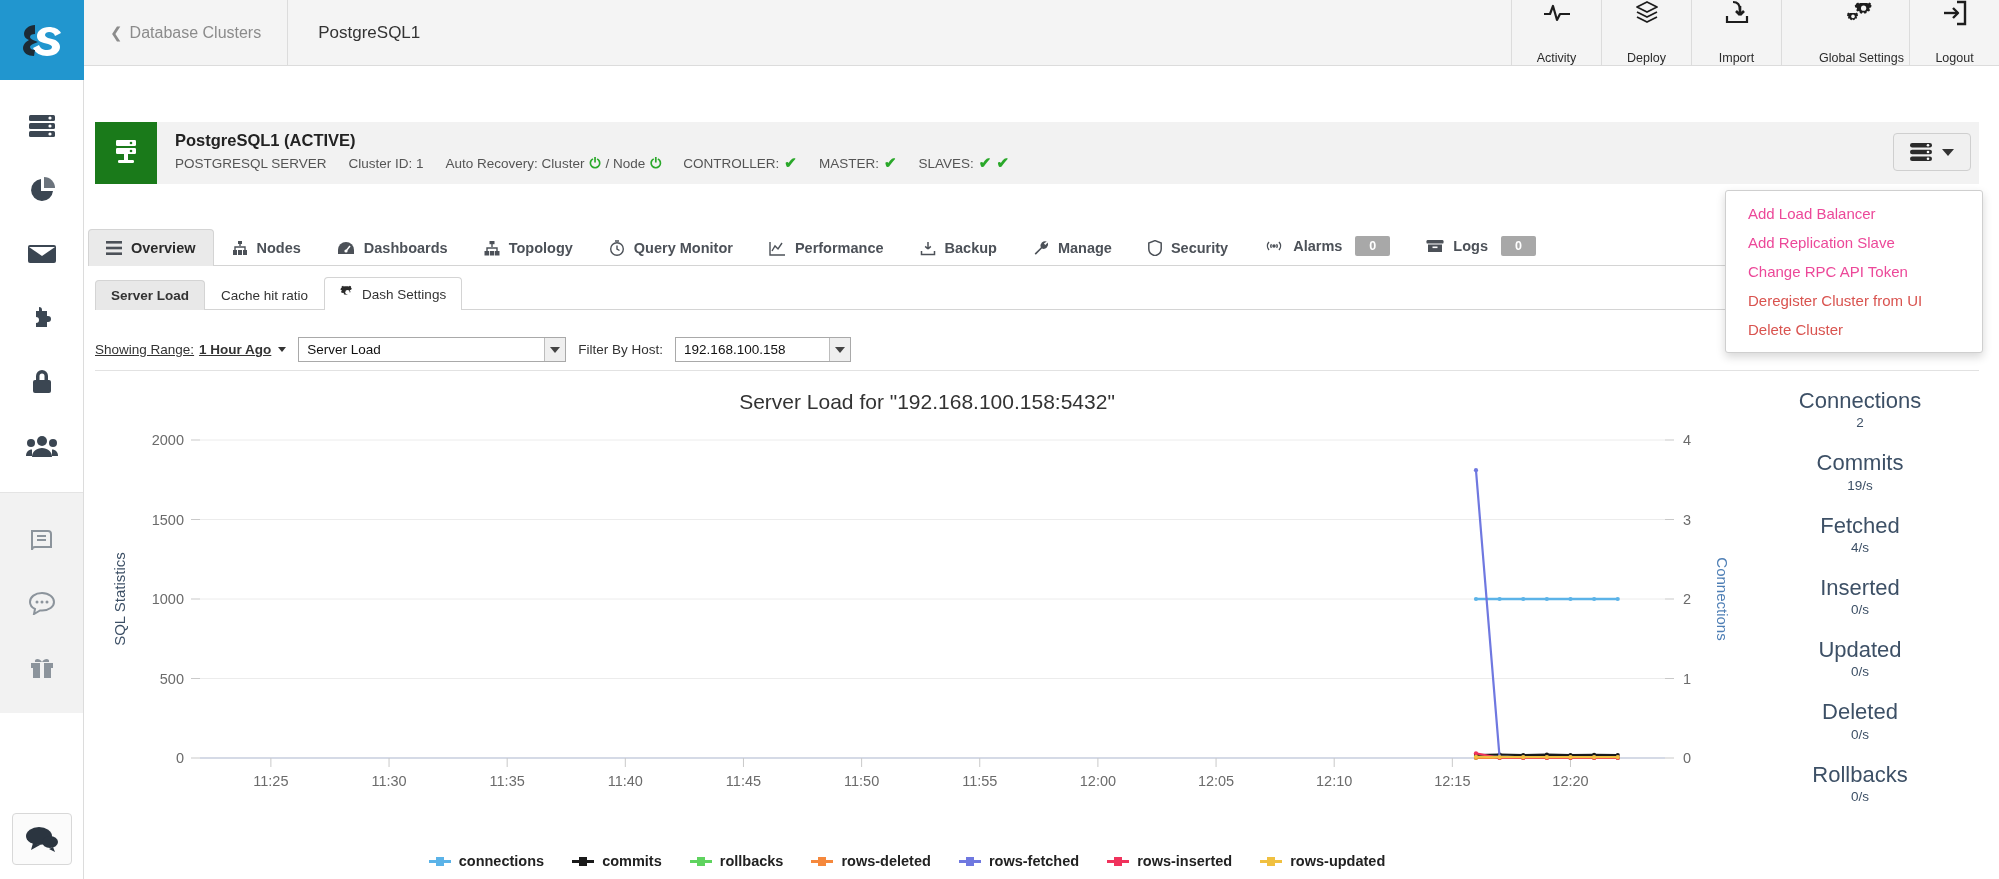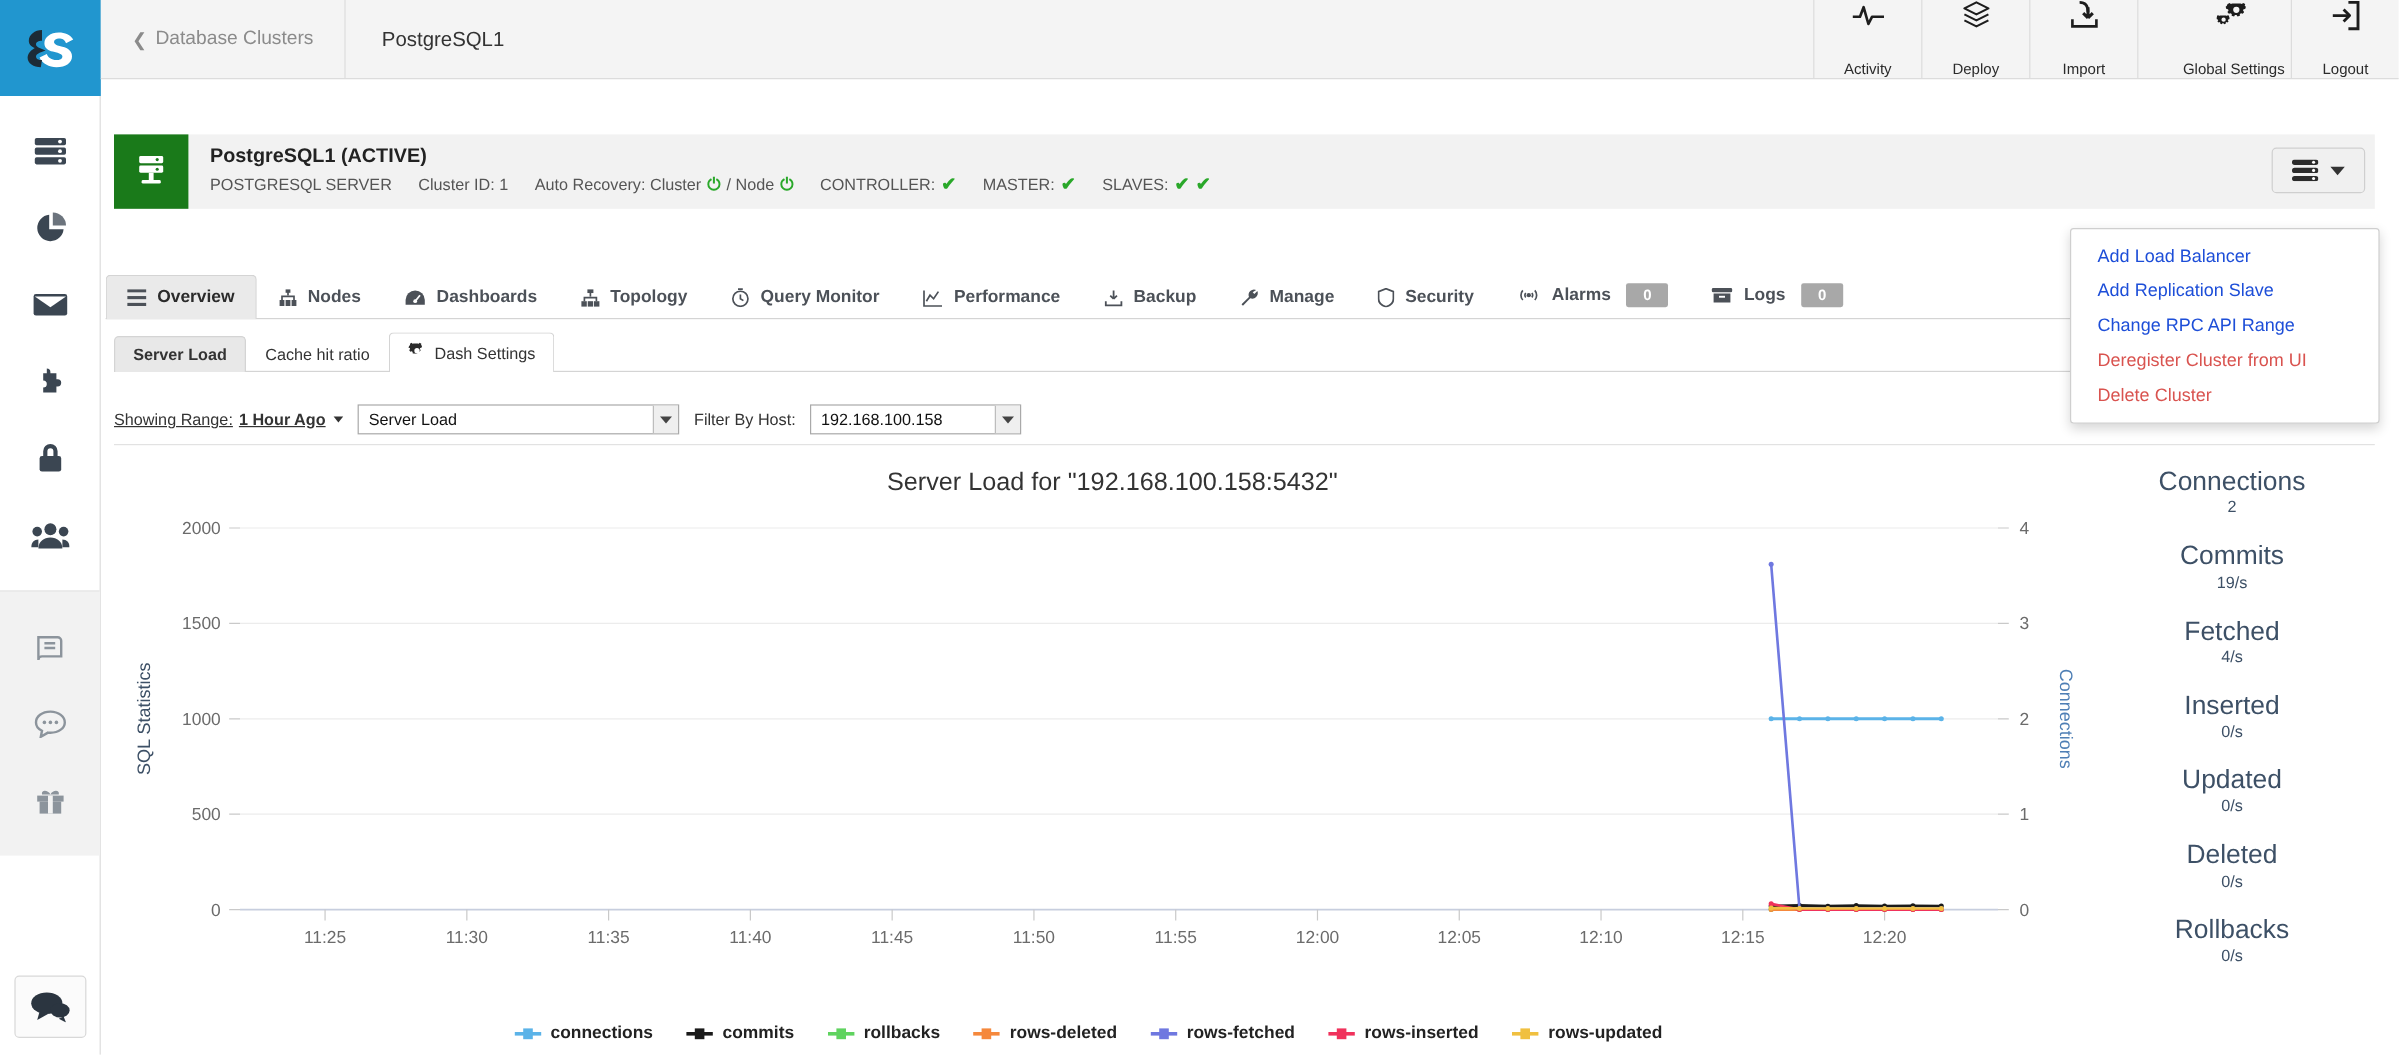--- a/index.html
+++ b/index.html
@@ -56,21 +56,21 @@
     width: 90px; border-left: 1px solid #dcdcdc;
     display: flex; flex-direction: column; align-items: center; justify-content: space-between;
     gap: 4px; cursor: pointer; color: #2b2b2b;
   }
   .topnav-item.wide { width: 128px; padding-left: 32px; }
   .topnav-label { font-size: 12.5px; }
   .topnav-ico { height: 26px; display:flex; align-items:center; }
 
   
   #cluster-header {
-    position: absolute; left: 95px; top: 112px; right: 20px; height: 62px;
+    position: absolute; left: 95px; top: 122px; right: 20px; height: 62px;
     background: #f2f2f2; display: flex; align-items: stretch;
   }
   #cluster-badge {
     width: 62px; background: #1a7a1a;
     display: flex; align-items: center; justify-content: center;
   }
   #cluster-meta { padding: 9px 0 0 18px; }
   #cluster-title { font-size: 16.5px; font-weight: bold; color: #222; }
   #cluster-facts {
     margin-top: 4px; display: flex; align-items: center; gap: 22px;
@@ -91,21 +91,21 @@
     border-right: 6px solid transparent; border-top: 7px solid #333;
   }
 
   
   #cluster-menu {
     position: absolute; left: 1725px; top: 190px; width: 258px;
     background: #fff; border: 1px solid #cfcfcf; border-radius: 3px;
     box-shadow: 0 4px 10px rgba(0,0,0,.16); padding: 8px 0; z-index: 40;
   }
   .menu-item {
-    padding: 6px 22px; font-size: 15px; color: #1d4ed8; cursor: pointer; white-space: nowrap;
+    padding: 6px 22px; font-size: 15px; color: #ec4899; cursor: pointer; white-space: nowrap;
   }
   .menu-item.danger { color: #d9534f; }
 
   
   #main-tabs {
     position: absolute; left: 88px; top: 222px; right: 20px; height: 44px;
     border-bottom: 1px solid #d4d4d4; display: flex; align-items: flex-end;
   }
   .mtab {
     display: flex; align-items: center; gap: 9px;
@@ -423,21 +423,21 @@
             <circle cx="18" cy="15.8" r="1.3" fill="#fff"></circle>
       </g>
         </svg>
       <span class="caret-down"></span>
     </div>
   </div>
 
   <div id="cluster-menu">
     <div class="menu-item">Add Load Balancer</div>
     <div class="menu-item">Add Replication Slave</div>
-    <div class="menu-item">Change RPC API Range</div>
+    <div class="menu-item">Change RPC API Token</div>
     <div class="menu-item danger">Deregister Cluster from UI</div>
     <div class="menu-item danger">Delete Cluster</div>
   </div>
 
   <div id="main-tabs">
     <div class="mtab active">
       <span>
           <svg width="16" height="14" viewBox="0 0 16 14">
             <g fill="#4c5158">
               <rect y="0" width="16" height="2.6"></rect>

